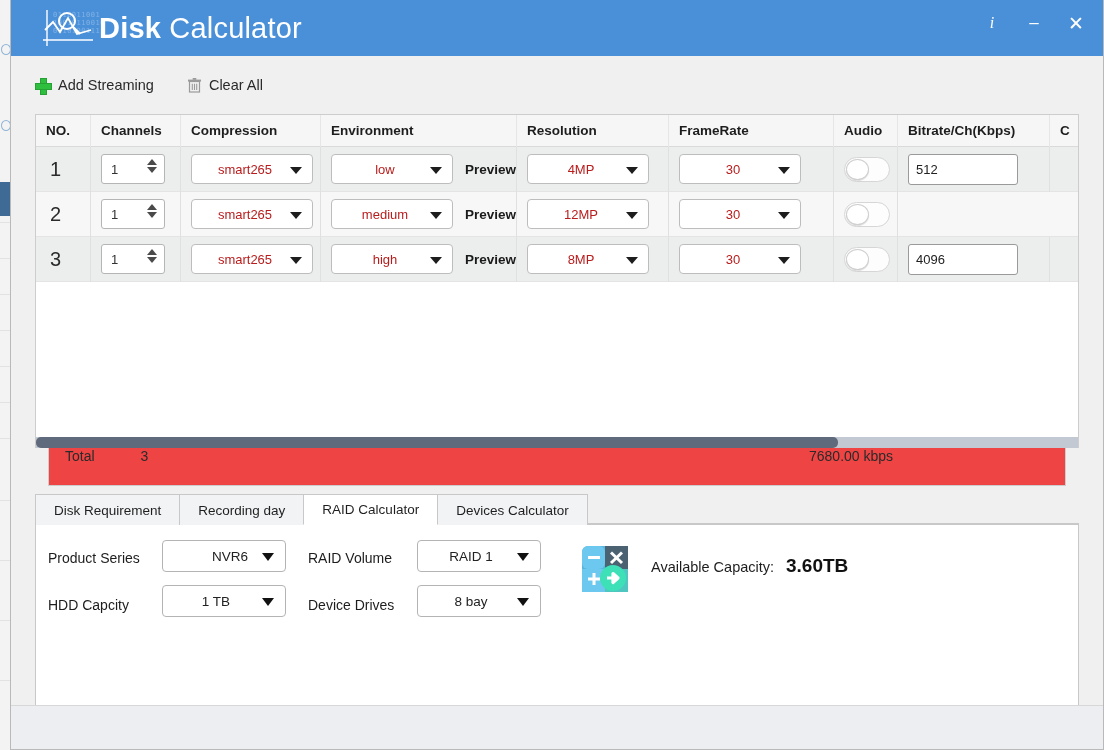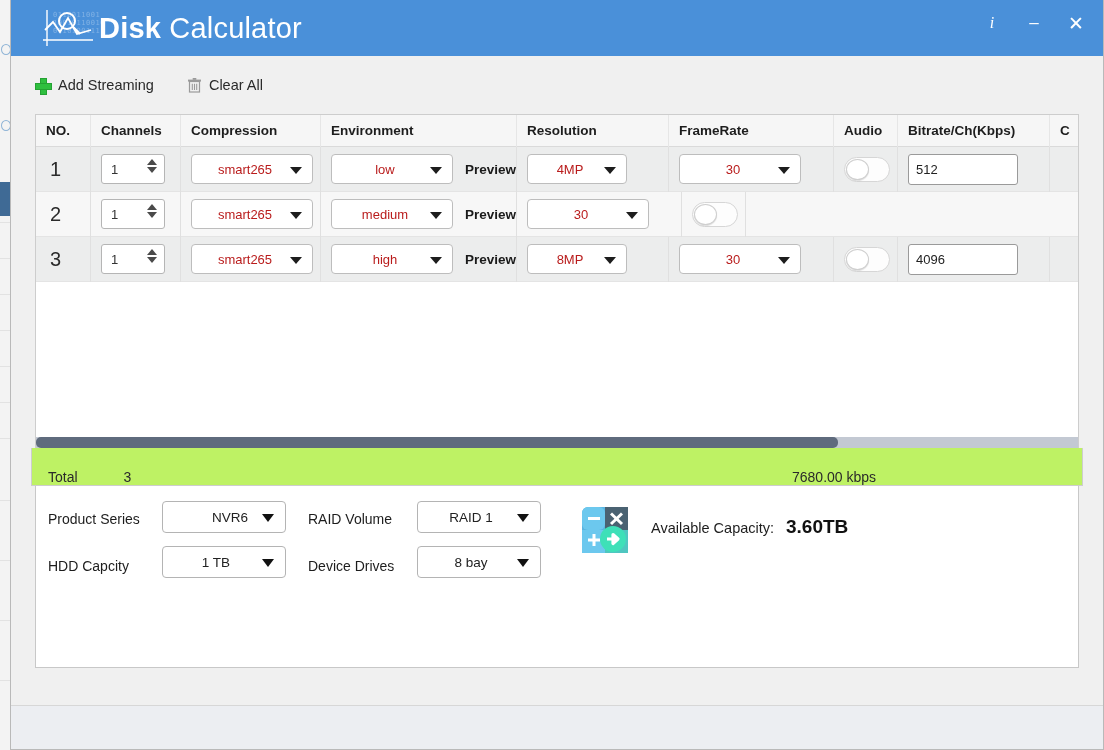--- a/index.html
+++ b/index.html
@@ -199,21 +199,21 @@
   .dd .caret {
     position: absolute; right: 10px; top: 12px;
     width: 0; height: 0;
     border-left: 6px solid transparent;
     border-right: 6px solid transparent;
     border-top: 7px solid #1d1d1d;
   }
   .dd .dd-text { padding-right: 14px; }
   .dd-comp { width: 122px; }
   .dd-env  { width: 122px; }
-  .dd-res  { width: 100px; }
+  .dd-res  { width: 122px; }
   .dd-fps  { width: 122px; }
 
   .preview-label {
     font-size: 13.5px; font-weight: bold; color: #1a1a1a;
     margin-left: 12px; cursor: pointer; user-select: none;
   }
 
   
   .toggle {
     width: 46px; height: 25px;
@@ -255,26 +255,26 @@
   #hscroll-thumb {
     position: absolute; left: 0; top: 0;
     width: 77%; height: 11px;
     background: #5f6b7d;
     border-radius: 5px;
     cursor: pointer;
   }
 
   
   #total-bar {
-    margin: 0 20px;
+    margin: 0 37px;
     height: 38px;
-    background: #bef264;
+    background: #ef4444;
     border: 1px solid #cdcdcd;
     border-top: none;
-    display: flex; align-items: flex-end;
+    display: flex; align-items: flex-start;
     position: relative;
   }
   #total-bar .t-label { font-size: 14px; color: #2a2a2a; margin-left: 16px; }
   #total-bar .t-count { font-size: 14px; color: #2a2a2a; margin-left: 46px; }
   #total-bar .t-sum   { position: absolute; left: 760px; font-size: 14px; color: #2a2a2a; }
 
   
   #tabs {
     margin: 8px 24px 0 24px;
     height: 31px;
@@ -501,20 +501,26 @@
             <span class="caret"></span>
           </div>
         </div>
         <div class="td c-env">
           <div class="dd dd-env">
             <span class="dd-text">medium</span>
             <span class="caret"></span>
           </div>
           <span class="preview-label">Preview</span>
         </div>
+        <div class="td c-res">
+          <div class="dd dd-res">
+            <span class="dd-text">12MP</span>
+            <span class="caret"></span>
+          </div>
+        </div>
         <div class="td c-fps">
           <div class="dd dd-fps">
             <span class="dd-text">30</span>
             <span class="caret"></span>
           </div>
         </div>
         <div class="td c-aud">
           <div class="toggle">
               <span class="knob"></span>
             </div>
@@ -575,20 +581,27 @@
   <div id="hscroll">
     <div id="hscroll-thumb"></div>
   </div>
 
   <div id="total-bar">
     <span class="t-label">Total</span>
     <span class="t-count">3</span>
     <span class="t-sum">7680.00 kbps</span>
   </div>
 
+  <div id="tabs">
+    <div class="tab">Disk Requirement</div>
+    <div class="tab">Recording day</div>
+    <div class="tab active">RAID Calculator</div>
+    <div class="tab">Devices Calculator</div>
+    <div class="tab-fill"></div>
+  </div>
 
   <div id="tab-panel">
 
     <div class="field-label" style="left:12px; top:25px;">Product Series</div>
     <div class="panel-dd" style="left:126px; top:15px;padding-left:28px;">
       <span class="dd-text">NVR6</span>
       <span class="caret"></span>
     </div>
 
     <div class="field-label" style="left:272px; top:25px;">RAID Volume</div>

